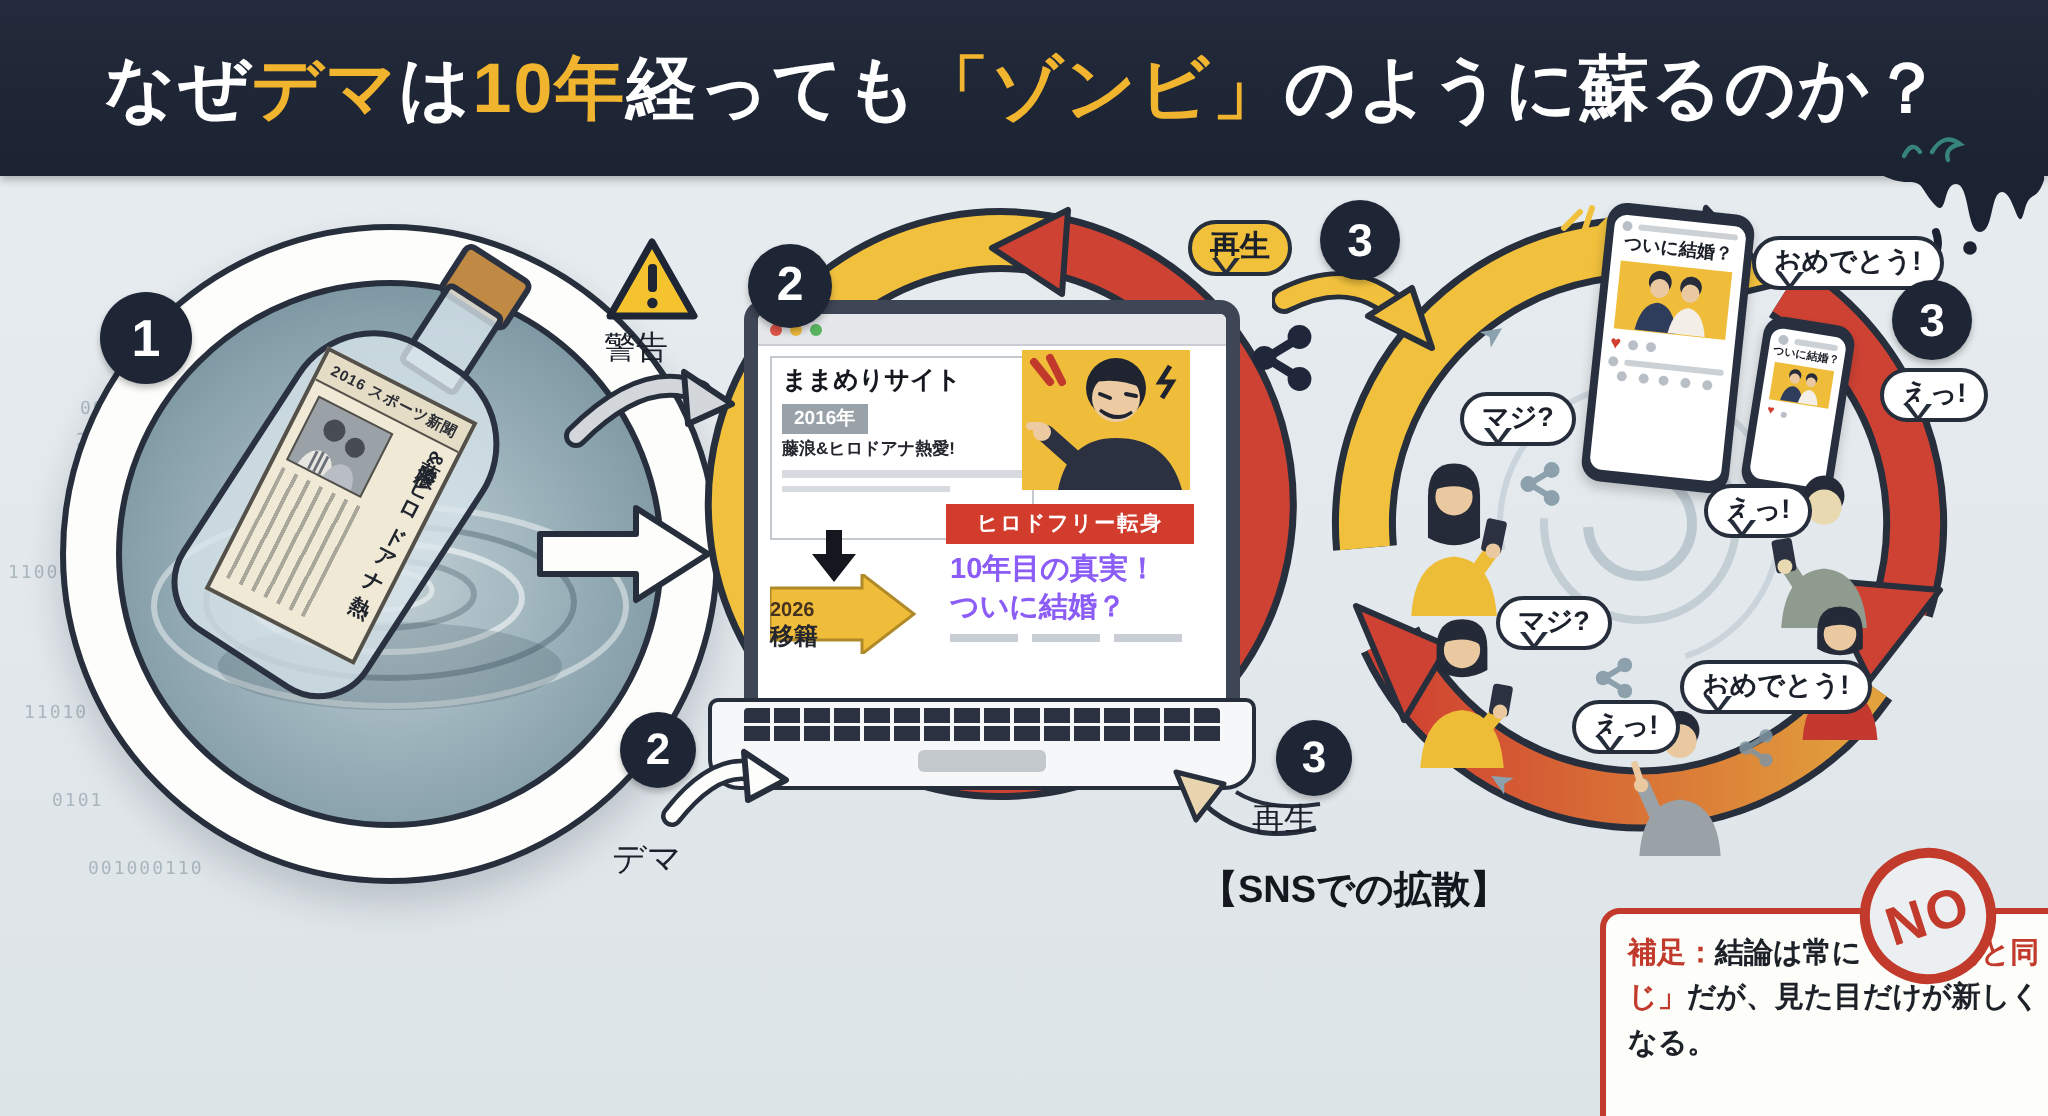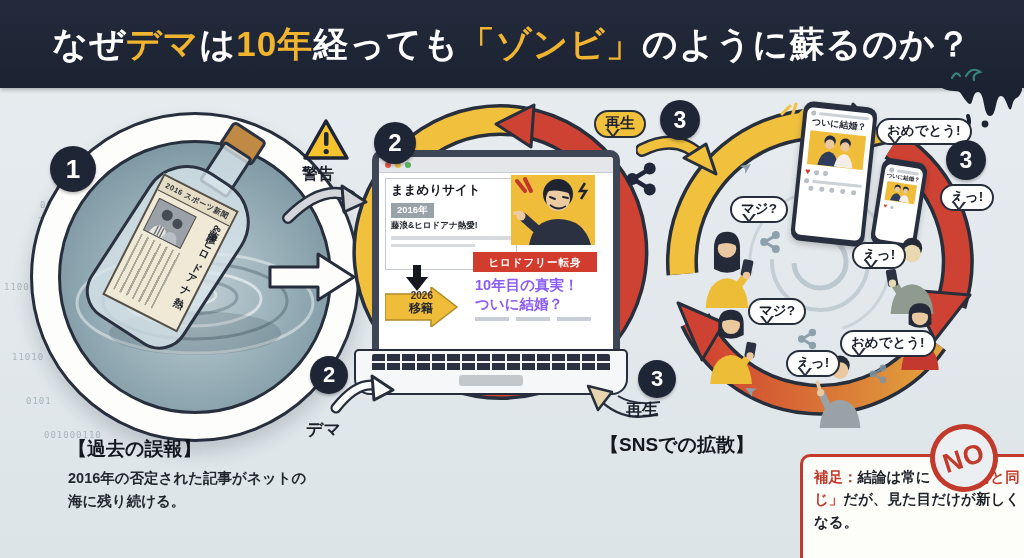--- a/index.html
+++ b/index.html
@@ -8,21 +8,21 @@
     font-family:"Liberation Sans","DejaVu Sans",sans-serif;color:#20242b;}
   .abs{position:absolute;}
   
   #banner{left:0;top:0;width:1024px;height:88px;background:linear-gradient(180deg,#232b3c,#1b2231);
     display:flex;align-items:center;justify-content:center;box-shadow:0 2px 4px rgba(0,0,0,.25);}
   #banner .t{font-size:35px;font-weight:800;letter-spacing:1px;color:#fff;white-space:nowrap;}
   #banner .y{color:#f0b42e;}
   
   .badge{background:#1e2534;color:#fff;border-radius:50%;display:flex;align-items:center;justify-content:center;
     font-weight:800;box-shadow:0 2px 3px rgba(0,0,0,.25);}
-  .lbl{font-weight:700;color:#1b202b;}
+  .lbl{font-weight:400;color:#1b202b;}
   .bubble{background:#fff;border:2.5px solid #262d3b;border-radius:14px;padding:2px 9px 3px;
     font-weight:800;font-size:13.5px;color:#1b202b;white-space:nowrap;z-index:6;}
   .bubble:after{content:"";position:absolute;left:10px;bottom:-9px;border:7px solid transparent;border-top:9px solid #262d3b;}
   .bubble:before{content:"";position:absolute;left:12px;bottom:-4px;border:5px solid transparent;border-top:7px solid #fff;z-index:1;}
   .bubble-y{background:#f2c13c;}
   .bubble-y:before{border-top-color:#f2c13c;}
   .code{font-family:"DejaVu Sans Mono",monospace;font-size:9px;color:rgba(125,142,153,.55);letter-spacing:1px;z-index:0;}
   
   .caption{z-index:8;}
   .cap-h{font-size:19px;font-weight:800;color:#14171e;margin-bottom:5px;}
@@ -52,21 +52,21 @@
   #lap-chrome{height:15px;background:#e4e6e9;border-bottom:1px solid #c9ccd2;display:flex;align-items:center;gap:4px;padding-left:6px;}
   #lap-chrome i{width:6px;height:6px;border-radius:50%;display:block;}
   #site-card{position:absolute;left:6px;top:21px;width:120px;height:84px;background:#fff;border:1.5px solid #c4c9cf;padding:3px 5px;}
   #site-card .nm{font-size:12.5px;font-weight:800;color:#16181f;}
   #site-card .yr{display:inline-block;background:#99a1a9;color:#fff;font-size:9.5px;font-weight:800;padding:1px 6px;margin:2px 0;}
   #site-card .old{font-size:8.5px;font-weight:800;color:#23262d;}
   #site-card .ln{height:3.5px;background:#d7dade;margin-top:4px;}
   #man-panel{position:absolute;left:132px;top:18px;width:84px;height:70px;background:#f0bd3a;overflow:hidden;}
   #dn-arrow{position:absolute;left:26px;top:108px;}
   #tr-arrow{position:absolute;left:6px;top:130px;width:74px;height:40px;}
-  #tr-arrow .txt{position:absolute;left:0;top:3px;width:48px;text-align:right;line-height:1.15;
+  #tr-arrow .txt{position:absolute;left:0;top:13px;width:48px;text-align:left;line-height:1.15;
     font-weight:800;color:#45321f;font-size:10px;}
   #tr-arrow .txt b{font-size:12px;color:#23262f;}
   #red-banner{position:absolute;left:94px;top:95px;width:124px;height:20px;background:#d23c2c;color:#fff;
     font-size:10.5px;font-weight:800;text-align:center;line-height:20px;letter-spacing:1px;}
   #lap-headline{position:absolute;left:96px;top:119px;font-size:14.5px;font-weight:800;line-height:1.3;color:#8b5cf6;}
   #lap-lines{position:absolute;left:96px;top:160px;display:flex;gap:7px;}
   #lap-lines i{width:34px;height:4px;background:#c9ced4;display:block;}
   #lap-base{left:354px;top:349px;width:270px;height:42px;background:#f6f7f8;border:2.5px solid #262d3b;
     border-radius:5px 5px 16px 16px;z-index:4;}
   #kb{margin:3px 16px 0;height:18px;background:#2b3140;border-radius:2px;
@@ -411,24 +411,20 @@
 
   <div class="abs bubble" style="left:876px;top:118px;">おめでとう!</div>
   <div class="abs badge" style="left:946px;top:140px;width:40px;height:40px;font-size:23px;z-index:6;">3</div>
   <div class="abs bubble" style="left:940px;top:184px;">えっ!</div>
   <div class="abs bubble" style="left:730px;top:196px;">マジ?</div>
   <div class="abs bubble" style="left:852px;top:242px;">えっ!</div>
   <div class="abs bubble" style="left:748px;top:298px;">マジ?</div>
   <div class="abs bubble" style="left:840px;top:330px;">おめでとう!</div>
   <div class="abs bubble" style="left:786px;top:350px;">えっ!</div>
 
-  <div class="abs caption" style="left:68px;top:436px;width:242px;">
-    <div class="cap-h">【過去の誤報】</div>
-    <div class="cap-b">2016年の否定された記事がネットの海に残り続ける。</div>
-  </div>
   <div class="abs caption" style="left:600px;top:432px;width:198px;">
     <div class="cap-h">【SNSでの拡散】</div>
   </div>
 
   <div class="abs" id="note">
     <span class="red">補足：</span><span>結論は常に</span><span class="red">「10年前と同じ」</span><span>だが、</span><span>見た目だけが新しくなる。</span>
   </div>
   <div class="abs" id="stamp">
     <span>NO</span>
   </div>

